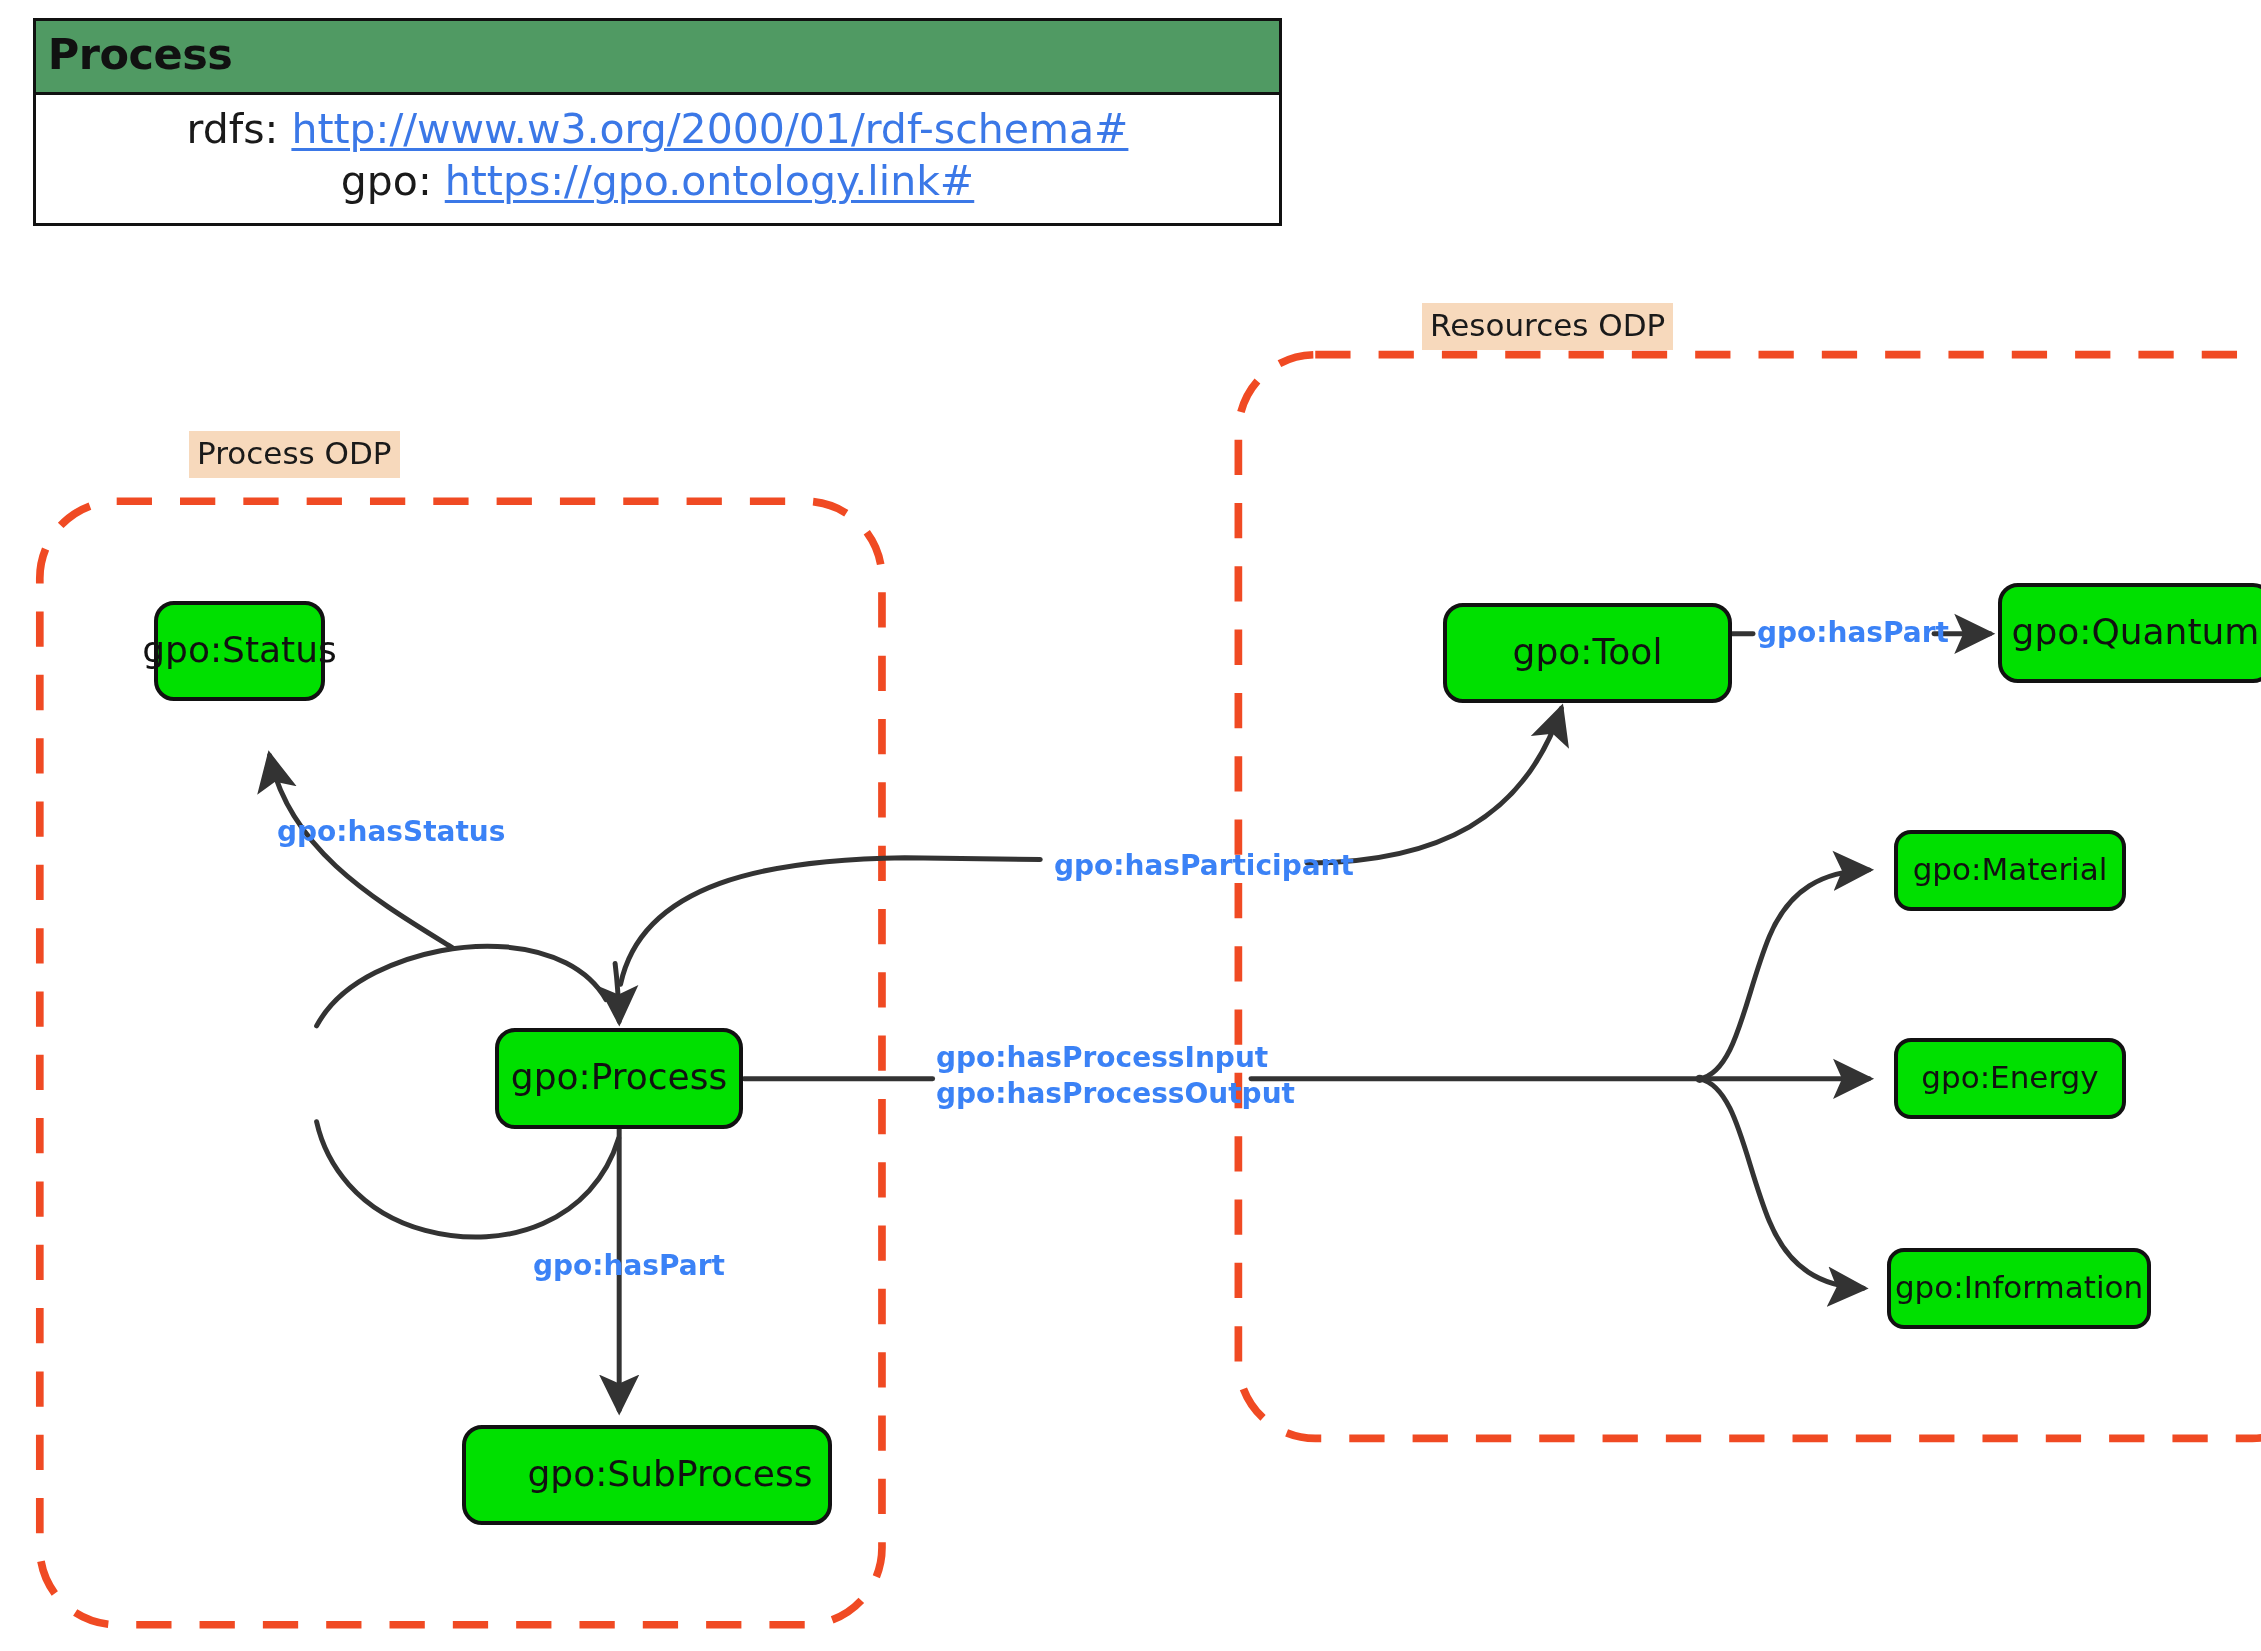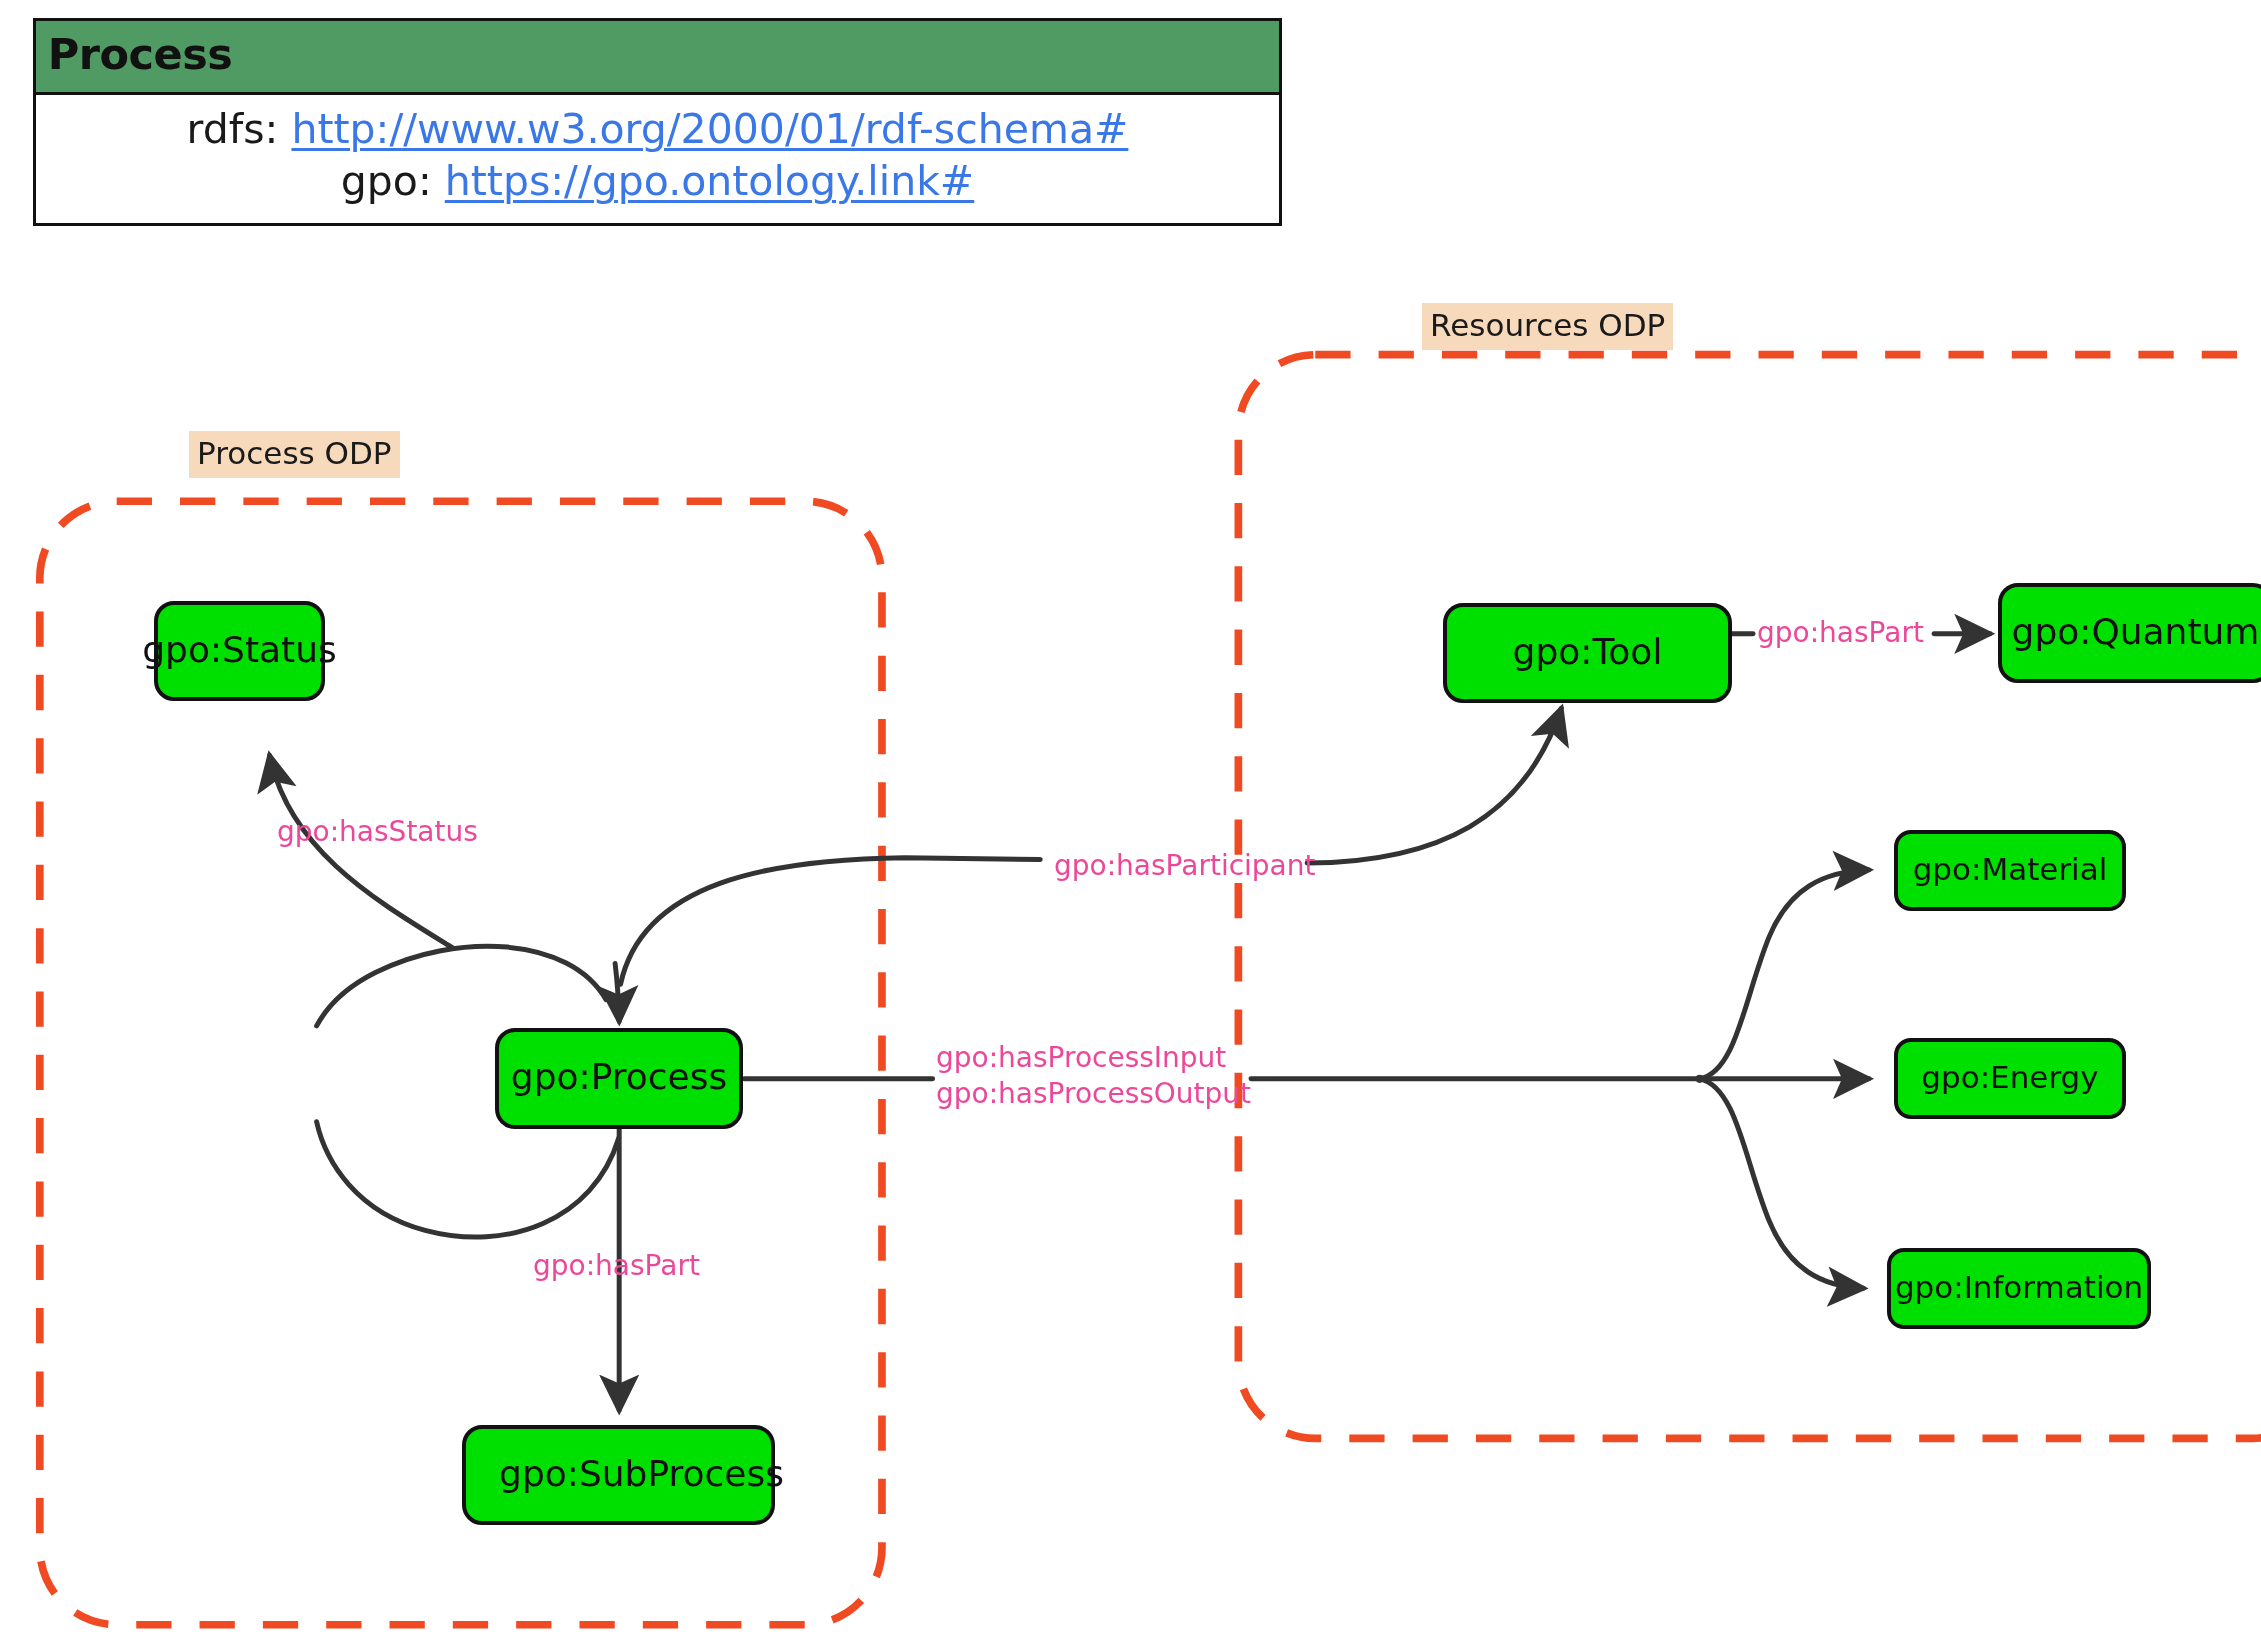--- a/index.html
+++ b/index.html
@@ -91,35 +91,36 @@
     color: #111111;
     font-size: 36px;
     line-height: 1;
     white-space: nowrap;
     padding-bottom: 2.7px;
   }
   .node.small { font-size: 31px; border-radius: 17px; }
 
   #node-status      { left: 154px;  top: 601px; width: 171px;  height: 100px; }
   #node-process     { left: 495px; top: 1028px; width: 248px;  height: 101px; }
-  #node-subprocess  { left: 462px; top: 1425px; width: 313px;  height: 100px; padding-left: 46px; }
+  #node-subprocess  { left: 462px; top: 1425px; width: 370px;  height: 100px; padding-left: 46px; }
   #node-tool        { left: 1443px; top: 583px; width: 289px;  height: 100px; margin-top: 20px; }
   #node-quantum     { left: 1998px; top: 583px; width: 275px;  height: 100px; }
   #node-material    { left: 1894px; top: 830px; width: 232px;  height: 81px; }
   #node-energy      { left: 1894px; top: 1038px; width: 232px;  height: 81px; }
   #node-information { left: 1887px; top: 1248px; width: 264px;  height: 81px; }
 
   
   .edge-label {
     position: absolute;
-    color: #ec4899;
+    color: #3b82f6;
     font-size: 28px;
     line-height: 1.30;
     white-space: nowrap;
     background: transparent;
+    font-weight: bold;
   }
 
   #lbl-hasstatus       { left: 277px;  top: 814px; }
   #lbl-selfloops       { left: 186px;  top: 1018px; text-align: right; width: 271px; }
   #lbl-haspart-sub     { left: 533px; top: 1248px; }
   #lbl-hasparticipant  { left: 1054px; top: 848px; }
   #lbl-io              { left: 936px; top: 1040px; width: 312px; }
   #lbl-haspart-quantum { left: 1757px; top: 615px; }
 </style>
 </head>

